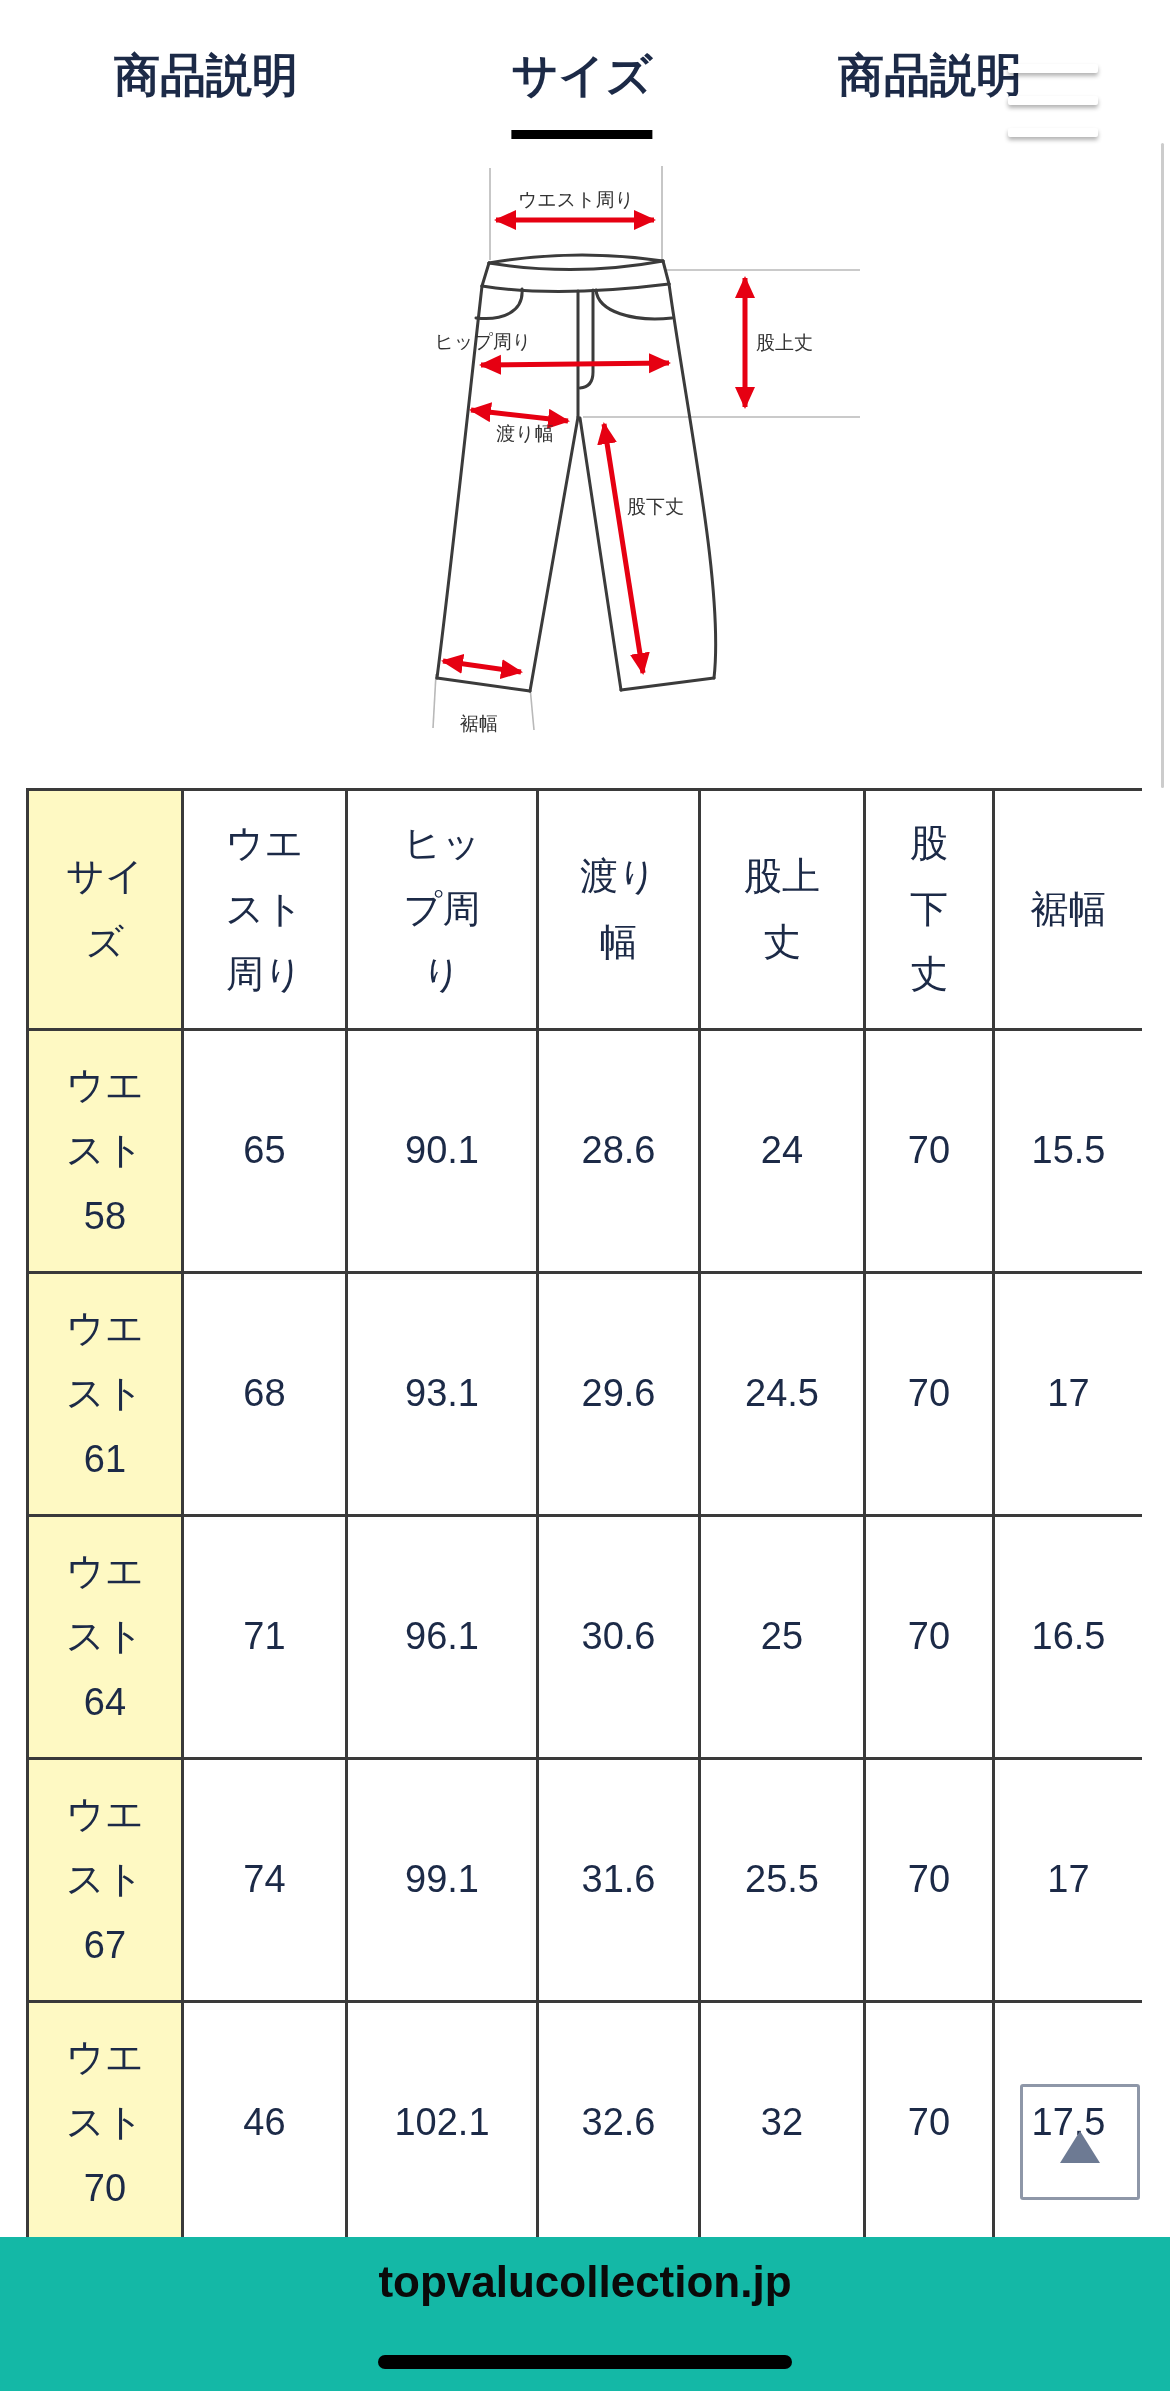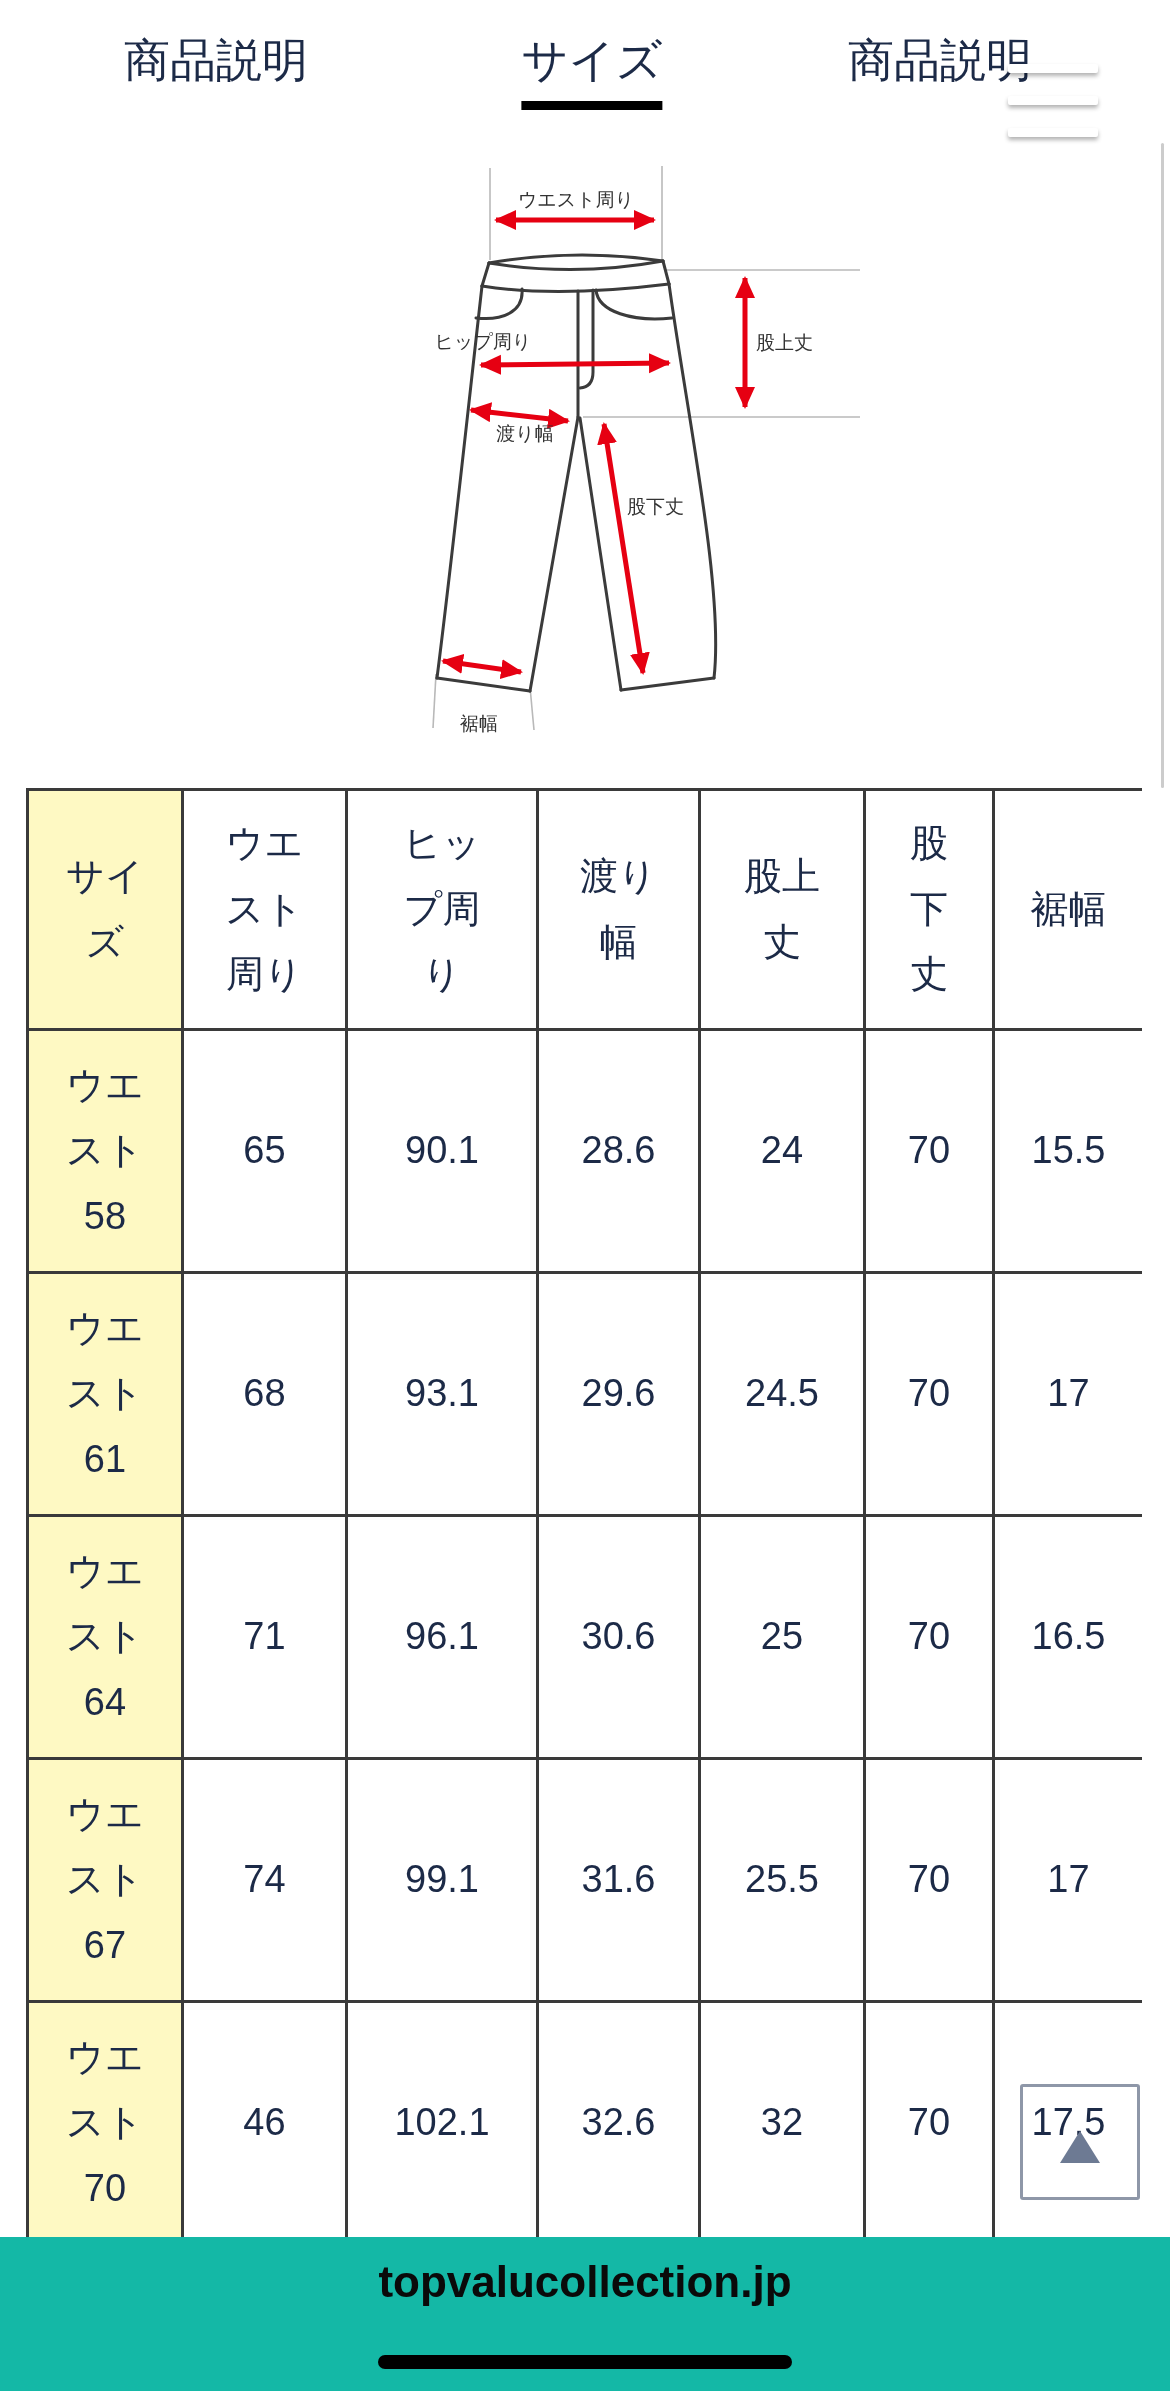--- a/index.html
+++ b/index.html
@@ -3,25 +3,25 @@
 <meta charset="utf-8">
 <style>
   html,body{margin:0;padding:0;}
   body{
     width:1170px;height:2391px;position:relative;background:#ffffff;
     font-family:"Liberation Sans","DejaVu Sans",sans-serif;
     overflow:hidden;
   }
   
   .tab{
-    position:absolute;top:37px;transform:translateX(-50%);
-    font-size:46px;font-weight:400;color:#1c2a47;line-height:1;
-    white-space:nowrap;cursor:pointer;margin-left:10px;
-  }
-  .tab.active{padding-bottom:18px;border-bottom:9px solid #000;}
+    position:absolute;top:52px;transform:translateX(-50%);
+    font-size:46px;font-weight:700;color:#1c2a47;line-height:1;
+    white-space:nowrap;cursor:pointer;
+  }
+  .tab.active{padding-bottom:32px;border-bottom:9px solid #000;}
   .tab-desc{left:206px;}
   .tab-size{left:582px;}
   .tab-detail{left:930px;}
   
   .hamburger{position:absolute;left:1008px;top:64px;width:92px;z-index:30;cursor:pointer;}
   .hamburger .bar{
     width:90px;height:9px;background:#ffffff;border-radius:2px;
     box-shadow:0 3px 4px rgba(0,0,0,0.30);margin-bottom:23px;
   }
   

